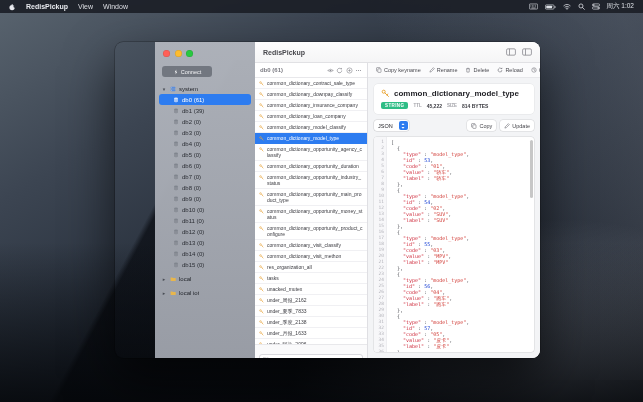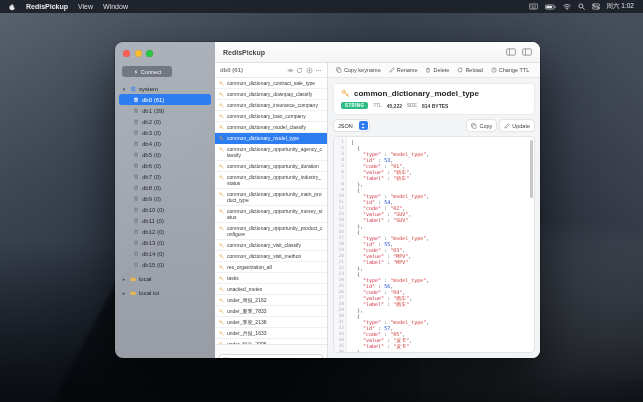--- a/index.html
+++ b/index.html
@@ -25,21 +25,21 @@
   .mb-app { font-weight:bold; }
   .mb-item { opacity:.92; }
   .mb-right { margin-left:auto; display:flex; align-items:center; gap:7px; color:#dfe2e8; }
   .mb-clock { font-size:6.5px; white-space:nowrap; }
   .icn { display:inline-flex; align-items:center; justify-content:center; }
   .icn svg { display:block; }
 
   
   .window { position:absolute; left:115px; top:42px; width:425px; height:316px;
     border-radius:8px; overflow:hidden; display:flex; z-index:10;
-    box-shadow:0 22px 50px rgba(0,0,0,.6), 0 0 0 0.5px rgba(0,0,0,.4); }
+    box-shadow:0 22px 50px rgba(0,0,0,.6), 0 0 0 0.5px rgba(0,0,0,.4);padding-left:40px; }
 
   
   .sidebar { flex:0 0 100px; width:100px; display:flex; flex-direction:column;
     background:linear-gradient(180deg, rgba(176,180,188,.97), rgba(157,161,170,.97)); }
   .traffic { display:flex; gap:4.5px; padding:8px 0 0 8px; height:21px; }
   .tl { width:7px; height:7px; border-radius:50%; box-shadow:inset 0 0 0 .5px rgba(0,0,0,.15); }
   .tl.red { background:#ff5f57; } .tl.yellow { background:#febc2e; } .tl.green { background:#28c840; }
   .connect-btn { margin:3px 0 4px 7px; width:50px; height:11px; border:none; border-radius:3px;
     background:rgba(108,113,122,.9); color:#f3f4f6; font-size:5.5px; font-family:inherit;
     display:flex; align-items:center; justify-content:center; gap:2px; }

